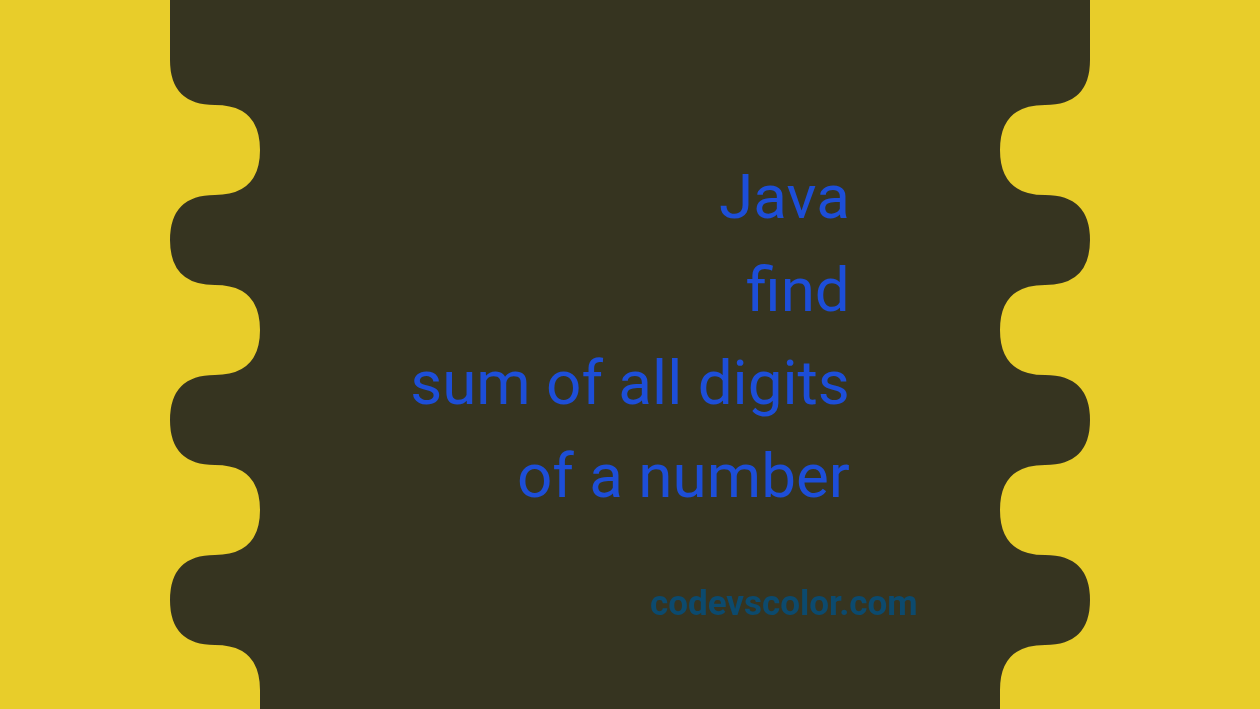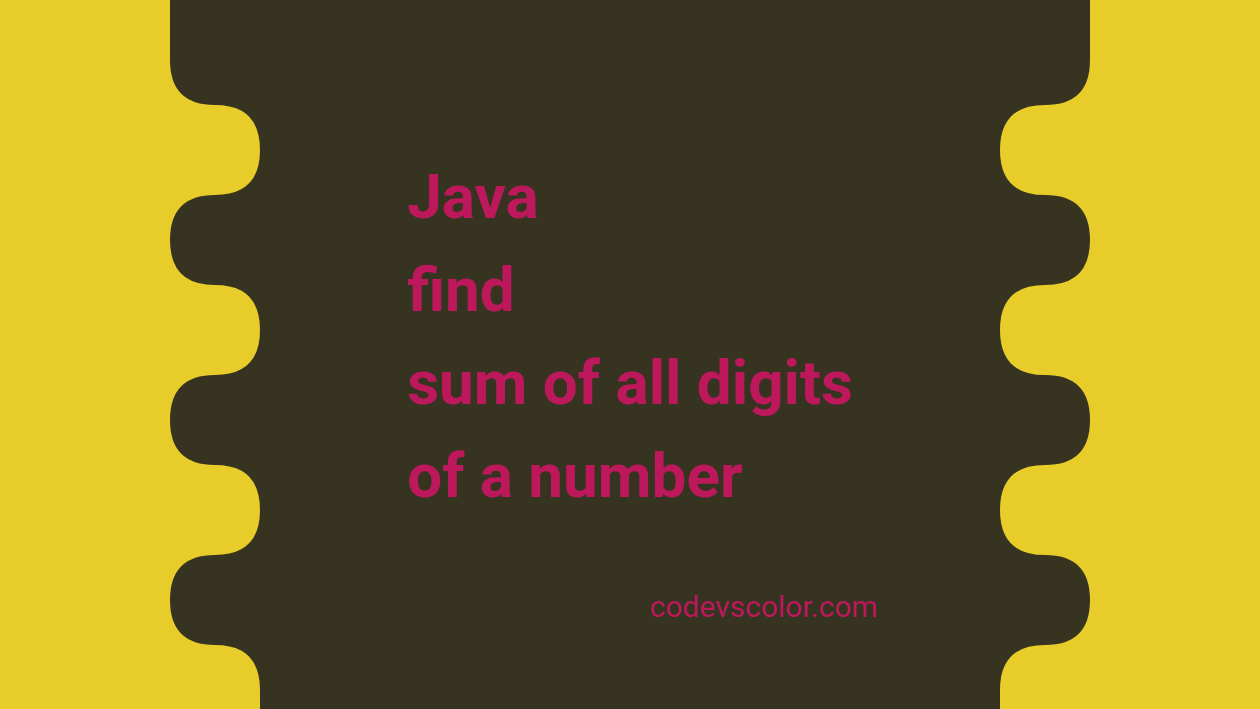--- a/index.html
+++ b/index.html
@@ -20,36 +20,36 @@
       top: 0;
       left: 0;
       width: 100%;
       height: 100%;
     }
     .main-text {
       position: absolute;
       top: 50%;
       left: 50%;
       transform: translate(-50%, -55%);
-      color: #be185d;
+      color: #1d4ed8;
       font-size: 62px;
-      font-weight: 700;
-      text-align: left;
+      font-weight: 400;
+      text-align: right;
       line-height: 1.5;
       z-index: 10;
       white-space: pre-line;
     }
     .watermark {
       position: absolute;
       bottom: 85px;
       left: 50%;
       transform: translateX(20px);
-      color: #be185d;
-      font-size: 30px;
-      font-weight: 400;
+      color: #0c4a6e;
+      font-size: 35px;
+      font-weight: 700;
       z-index: 10;
     }
   </style>
 </head>
 <body>
 
 <div class="blob-container">
   <svg width="1260" height="709" viewBox="0 0 1260 709">
     <path fill="#363420" d="
       M 170 0

